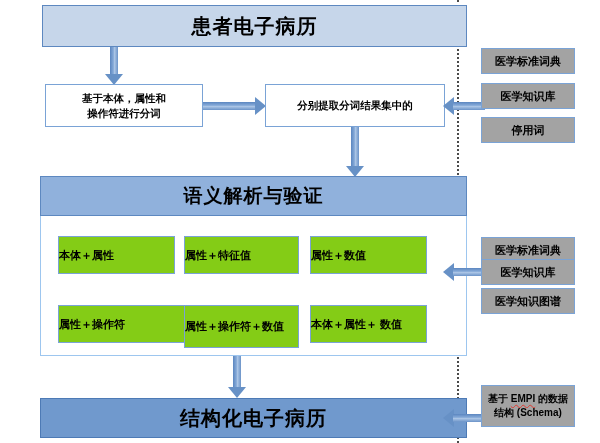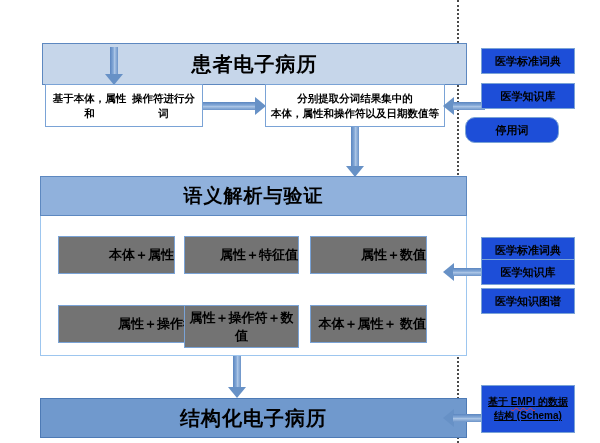--- a/index.html
+++ b/index.html
@@ -45,21 +45,21 @@
   .proc {
     background: #ffffff;
     border: 1px solid #7aa3d6;
     font-size: 10.5px;
     font-weight: 700;
     padding: 2px 4px;
   }
 
   
   .ref {
-    background: #1d4ed8;
+    background: #a3a3a3;
     border: 1px solid #7aa3d6;
     font-size: 11px;
     font-weight: 700;
   }
   .ref-small {
     font-size: 10px;
     line-height: 1.45;
     font-weight: 700;
   }
   .squiggle {
@@ -79,26 +79,26 @@
     border: 1px solid #5d88c0;
     display: flex;
     align-items: center;
     justify-content: center;
     font-size: 19px;
     font-weight: 700;
     letter-spacing: 1px;
   }
   .cell {
     position: absolute;
-    background: #737373;
+    background: #84cc16;
     border: 1px solid #7aa3d6;
     display: flex;
     align-items: center;
-    justify-content: flex-end;
-    font-size: 13px;
+    justify-content: flex-start;
+    font-size: 11px;
     font-weight: 700;
     text-align: center;
   }
 
   
   .arrow-v, .arrow-h { position: absolute; }
   .arrow-v .shaft {
     position: absolute; left: 50%; transform: translateX(-50%);
     top: 0; width: 8px;
     background: linear-gradient(90deg,#5b86c0 0%, #86aad8 42%, #acc6e6 55%, #6b93c8 100%);
@@ -130,42 +130,41 @@
     border-left: 2px dotted #4a4a4a;
   }
 </style>
 </head>
 <body>
 
 <div id="canvas">
 
   <div class="divider" style="left:457px; top:0px; height:443px;"></div>
 
-  <div class="node banner-top" style="left:42px; top:5px; width:425px; height:42px;margin-top:38px;">
+  <div class="node banner-top" style="left:42px; top:5px; width:425px; height:42px;">
     <span>患者电子病历</span>
   </div>
 
   <div class="arrow-v down" style="left:104px; top:47px; width:20px; height:38px;">
     <div class="shaft" style="height:27px;"></div>
     <div class="head" style="top:27px;"></div>
   </div>
 
-  <div class="node proc" style="left:45px; top:84px; width:158px; height:43px; flex-direction:row;">
+  <div class="node proc" style="left:45px; top:84px; width:158px; height:43px; flex-direction:column;">
     <span>基于本体，属性和</span>
     <span>操作符进行分词</span>
   </div>
 
   <div class="arrow-h right" style="left:203px; top:96px; width:63px; height:20px;">
     <div class="shaft" style="width:52px;"></div>
     <div class="head" style="left:52px;"></div>
   </div>
 
   <div class="node proc" style="left:265px; top:84px; width:180px; height:43px; flex-direction:column;">
     <span>分别提取分词结果集中的</span>
-    <span>本体，属性和操作符以及日期数值等</span>
   </div>
 
   <div class="arrow-h left" style="left:443px; top:96px; width:42px; height:20px;">
     <div class="head" style="left:0px;"></div>
     <div class="shaft" style="left:10px; width:32px;"></div>
   </div>
 
   <div class="arrow-v down" style="left:345px; top:127px; width:20px; height:50px;">
     <div class="shaft" style="height:39px;"></div>
     <div class="head" style="top:39px;"></div>
@@ -215,34 +214,34 @@
     <div class="head" style="left:0px;"></div>
     <div class="shaft" style="left:10px; width:30px;"></div>
   </div>
 
   <div class="node ref" style="left:481px; top:48px; width:94px; height:26px;">
     <span>医学标准词典</span>
   </div>
   <div class="node ref" style="left:481px; top:83px; width:94px; height:26px;">
     <span>医学知识库</span>
   </div>
-  <div class="node ref" style="left:465px; top:117px; width:94px; height:26px;border-radius:10px;">
+  <div class="node ref" style="left:481px; top:117px; width:94px; height:26px;">
     <span>停用词</span>
   </div>
 
   <div class="node ref" style="left:481px; top:237px; width:94px; height:26px;">
     <span>医学标准词典</span>
   </div>
   <div class="node ref" style="left:481px; top:259px; width:94px; height:26px;">
     <span>医学知识库</span>
   </div>
   <div class="node ref" style="left:481px; top:288px; width:94px; height:26px;">
     <span>医学知识图谱</span>
   </div>
 
-  <div class="node ref ref-small" style="left:481px; top:385px; width:94px; height:48px; flex-direction:column;text-decoration:underline;">
+  <div class="node ref ref-small" style="left:481px; top:385px; width:94px; height:42px; flex-direction:column;">
     <span>
       <span>基于 </span><span class="squiggle">EMPI</span><span> 的数据</span>
     </span>
     <span>结构 (Schema)</span>
   </div>
 
 </div>
 
 </body></html>

